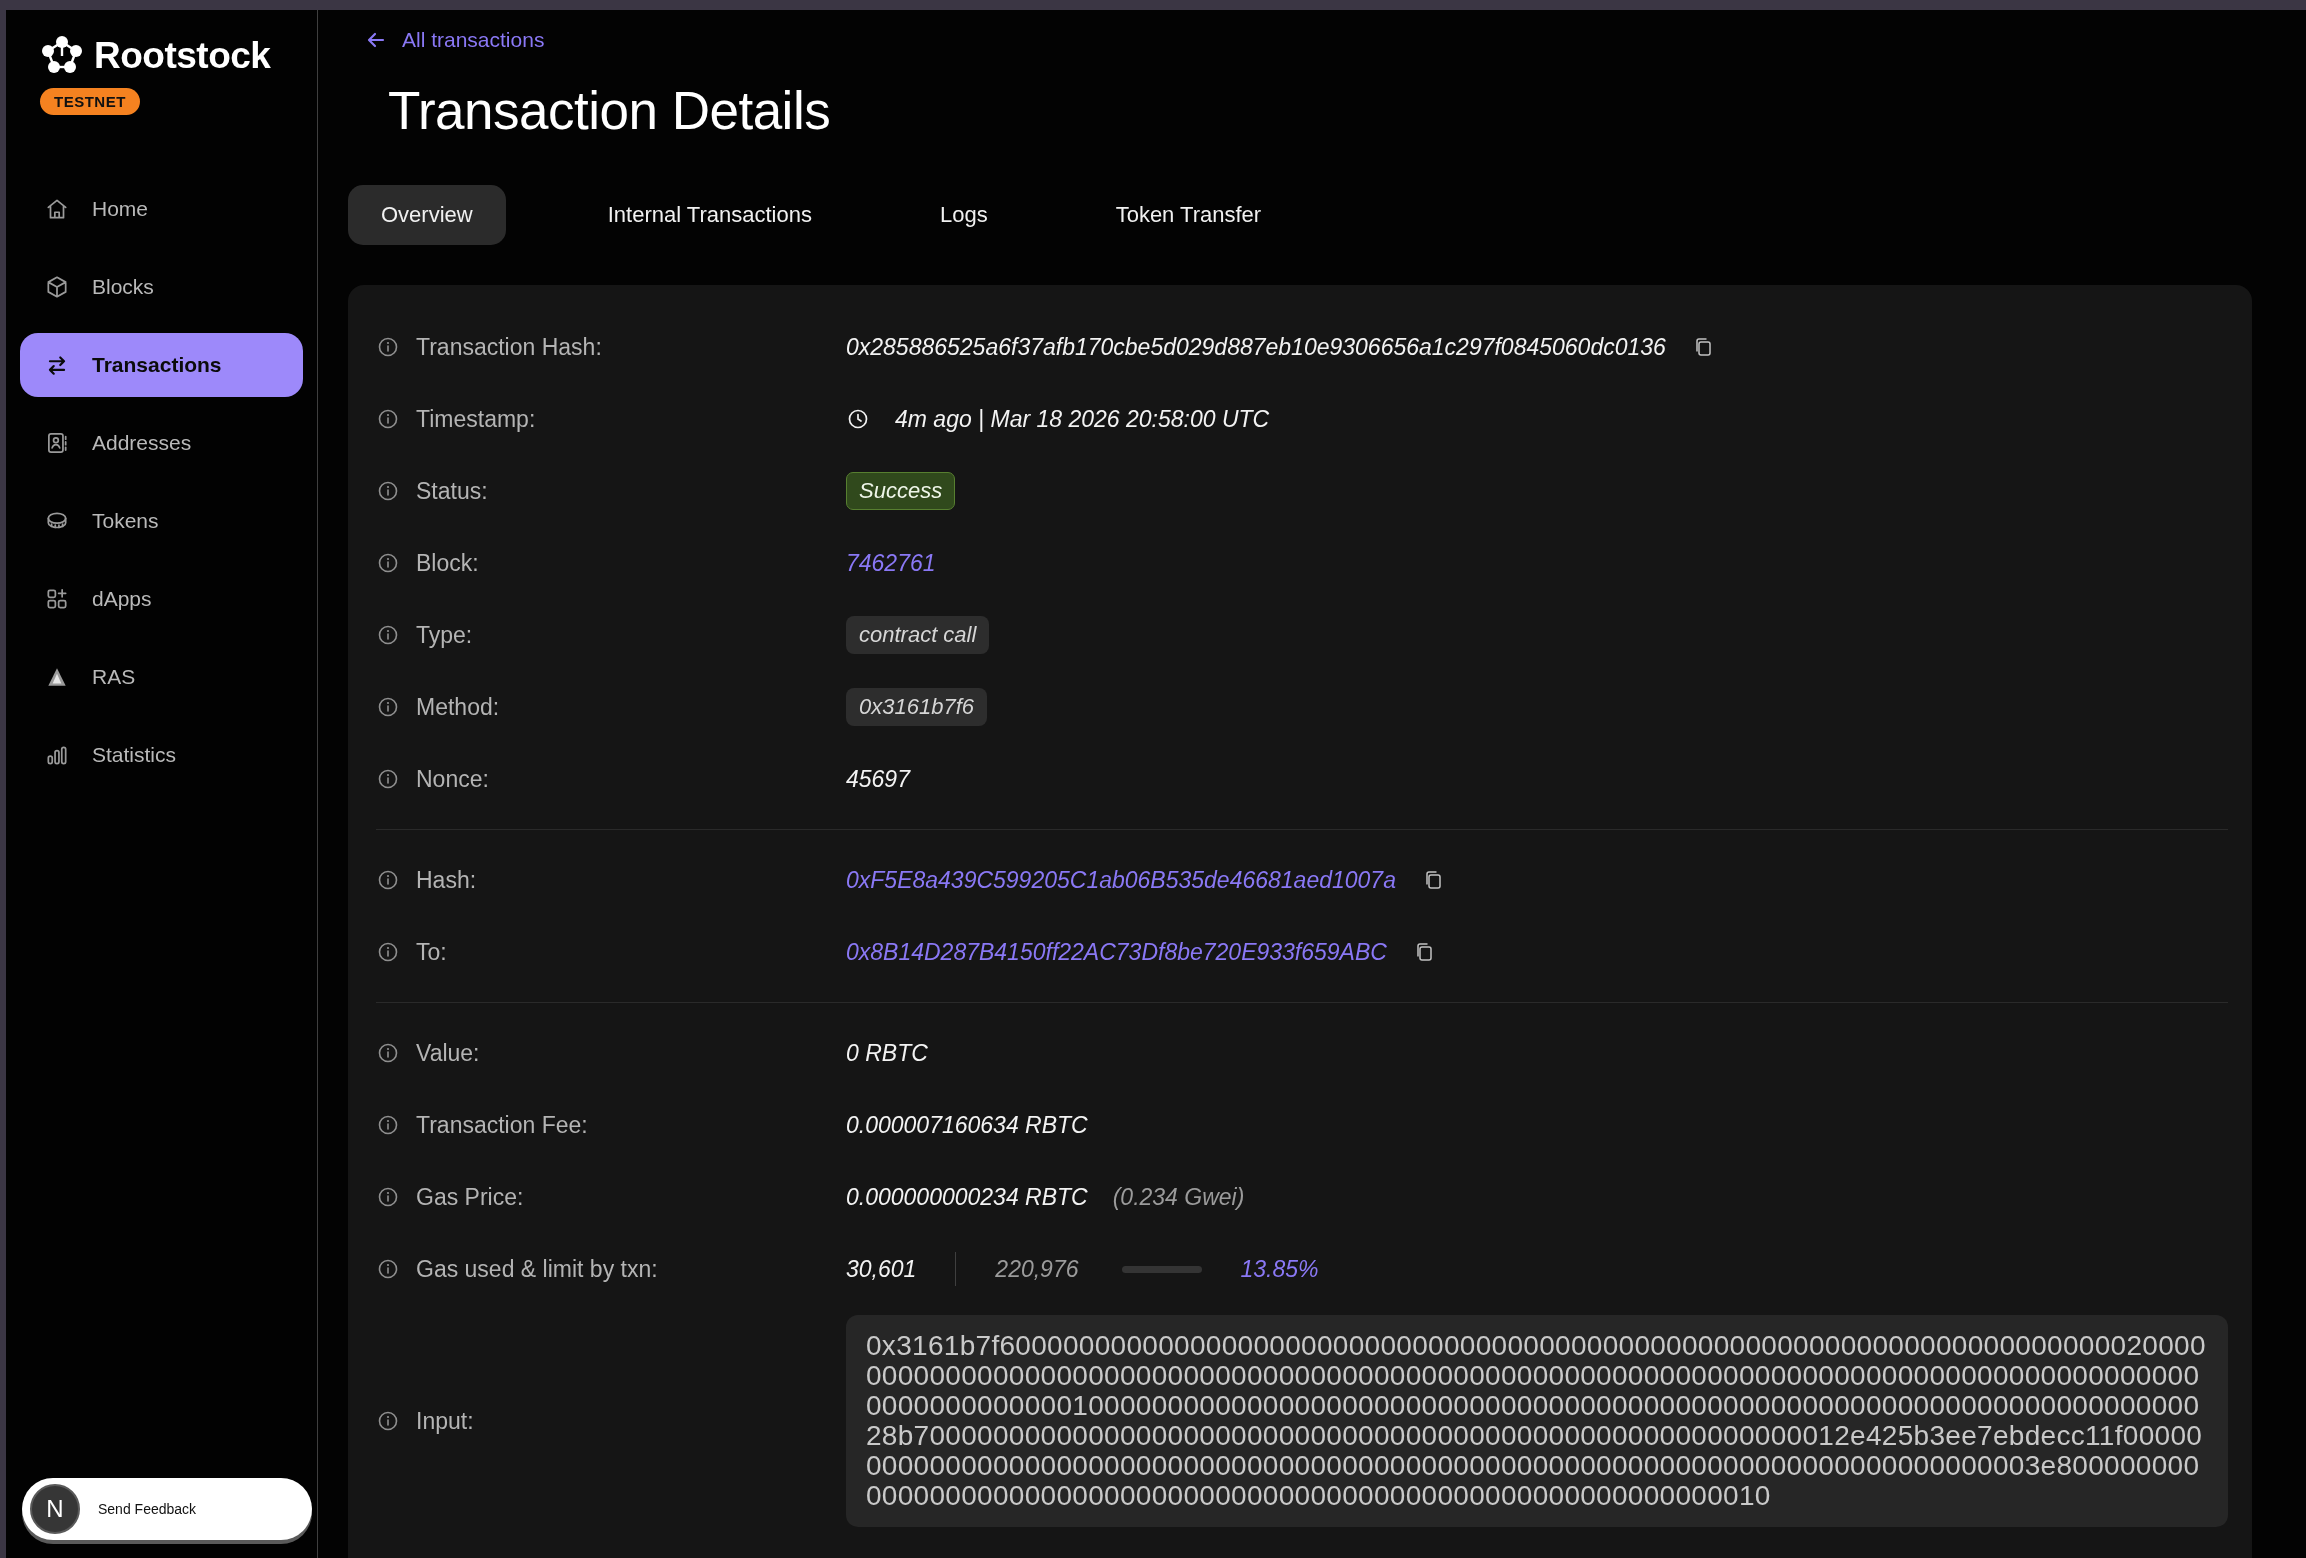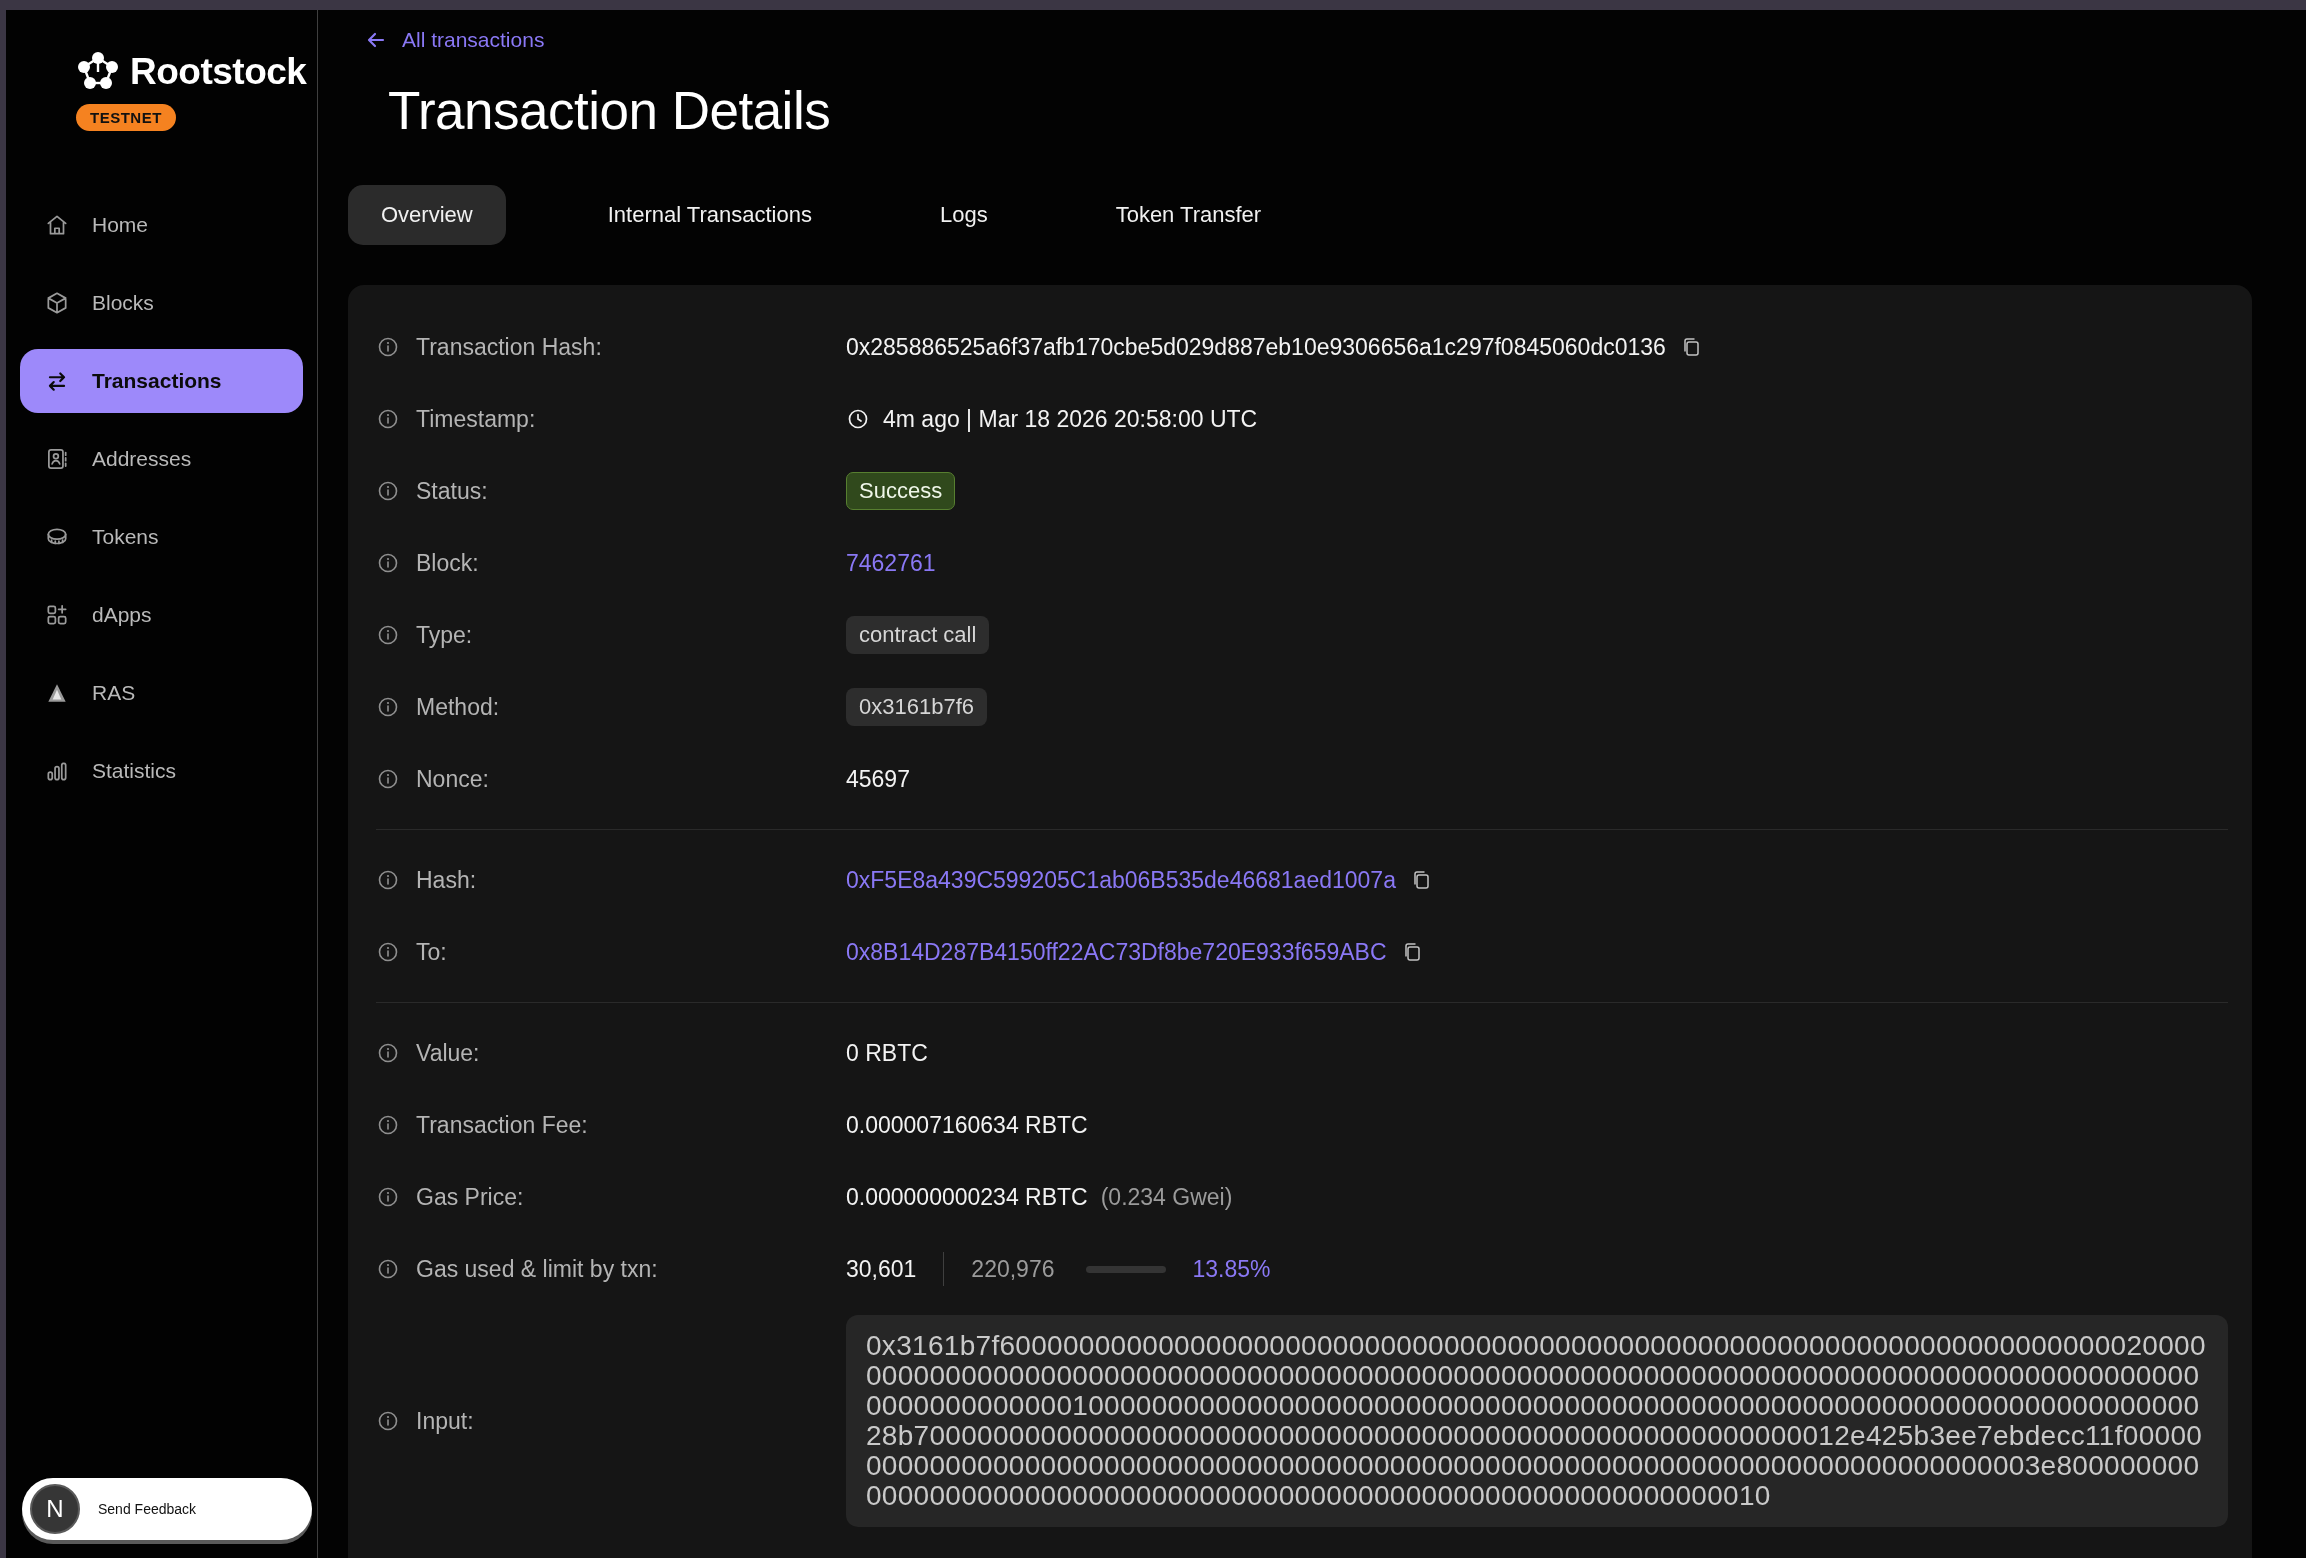--- a/index.html
+++ b/index.html
@@ -2,21 +2,21 @@
 <html><head>
 <meta charset="utf-8">
 <style>
   * { margin:0; padding:0; box-sizing:border-box; }
   html,body { width:2306px; height:1558px; overflow:hidden; background:#3b3644; }
   body { font-family:"Liberation Sans", sans-serif; }
   .frame { width:2306px; height:1558px; border-top:10px solid #3b3644; border-left:6px solid #3b3644; display:flex; background:#030303; }
 
   
   .sidebar { width:312px; background:#020202; border-right:1px solid #3f3f3f; position:relative; flex-shrink:0; }
-  .logo-wrap { padding:40px 0 0 34px;margin-left:36px; }
+  .logo-wrap { padding:24px 0 0 34px; }
   .logo-row { display:flex; align-items:center; gap:10px; }
   .logo-mark { width:44px; height:44px; }
   .logo-text { color:#ffffff; font-size:37px; font-weight:bold; letter-spacing:-0.5px; }
   .testnet-badge { display:inline-block; margin-top:10px; background:#f58220; color:#111; font-size:15px; font-weight:bold; letter-spacing:0.5px; padding:5px 14px; border-radius:999px; }
   .nav { margin-top:62px; padding:0 14px; display:flex; flex-direction:column; gap:14px; }
   .nav-item { display:flex; align-items:center; gap:22px; height:64px; padding:0 24px; border-radius:18px; color:#b9b9b9; font-size:21px; cursor:pointer; }
   .nav-item svg { width:26px; height:26px; flex-shrink:0; }
   .nav-item .stroke { stroke:#9a9a9a; stroke-width:1.6; fill:none; stroke-linecap:round; stroke-linejoin:round; }
   .nav-item.active { background:#9d89fa; color:#0b0b0b; font-weight:bold; }
   .nav-item.active .stroke { stroke:#0b0b0b; stroke-width:2; }
@@ -33,21 +33,21 @@
   .tabs { display:flex; align-items:center; gap:76px; margin-top:44px; }
   .tab { color:#f1f1f1; font-size:22px; padding:17px 26px; border-radius:15px; cursor:pointer; }
   .tab.active { background:#2b2b2b; padding:17px 33px; }
 
   
   .card { margin-top:40px; background:#151515; border-radius:16px; padding:26px 24px 42px 28px; width:1904px; }
   .row { display:grid; grid-template-columns:470px 1fr; align-items:center; min-height:72px; }
   .row-label { display:flex; align-items:center; gap:16px; color:#b4b4b4; font-size:23px; }
   .row-label svg { width:24px; height:24px; flex-shrink:0; }
   .info-stroke { stroke:#8f8f8f; stroke-width:1.6; fill:none; stroke-linecap:round; }
-  .row-value { display:flex; align-items:center; gap:13px; color:#f3f3f3; font-size:23px; }
+  .row-value { display:flex; align-items:center; gap:25px; color:#f3f3f3; font-size:23px;font-style:italic; }
   .link { color:#8a78f5; cursor:pointer; }
   .copy-icon { width:24px; height:24px; cursor:pointer; }
   .copy-stroke { stroke:#c2c2c2; stroke-width:1.5; fill:none; stroke-linejoin:round; }
   .clock-stroke { stroke:#f3f3f3; stroke-width:1.7; fill:none; stroke-linecap:round; }
   .badge-success { background:#30491c; border:1px solid #577f30; color:#eff6e9; font-size:22px; padding:5px 12px; border-radius:7px; }
   .badge-gray { background:#2d2d2d; color:#d6d6d6; font-size:22px; padding:6px 13px; border-radius:8px; }
   .secondary { color:#9b9b9b; }
   .divider { border:none; border-top:1px solid #2a2a2a; margin:14px 0; }
   .vsep { width:1px; height:34px; background:#3f3f3f; margin:0 14px; }
   .gas-bar { width:80px; height:7px; background:#343434; border-radius:4px; overflow:hidden; margin:0 14px 0 18px; }

